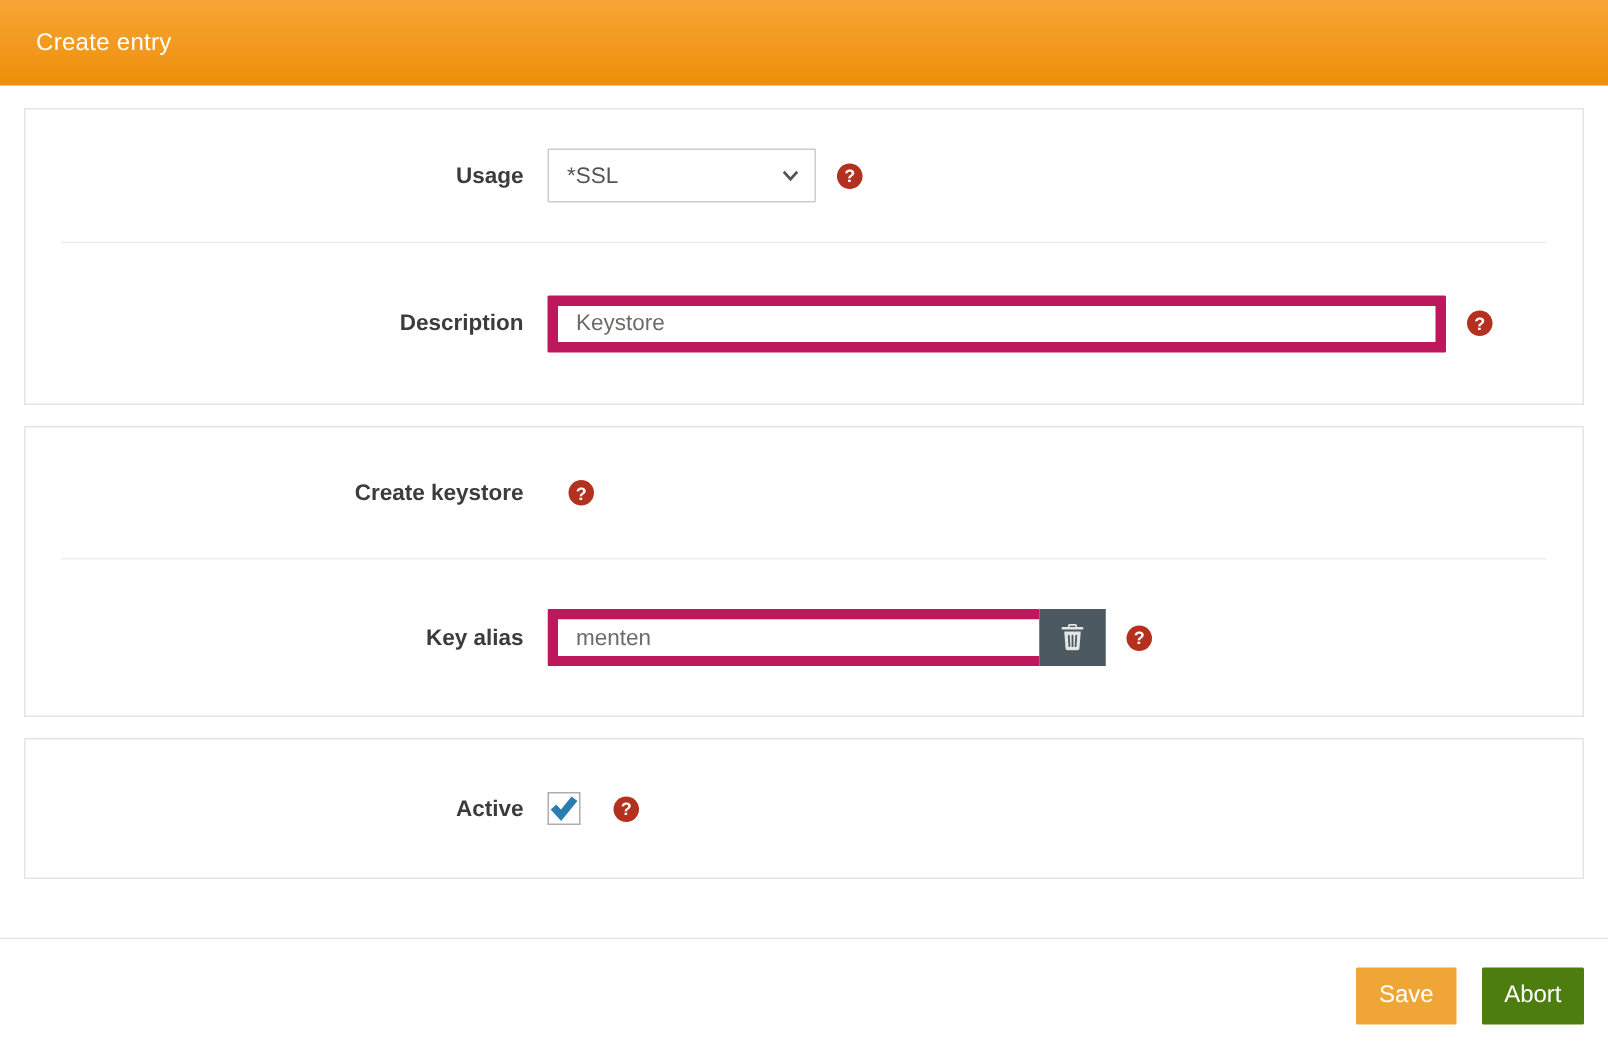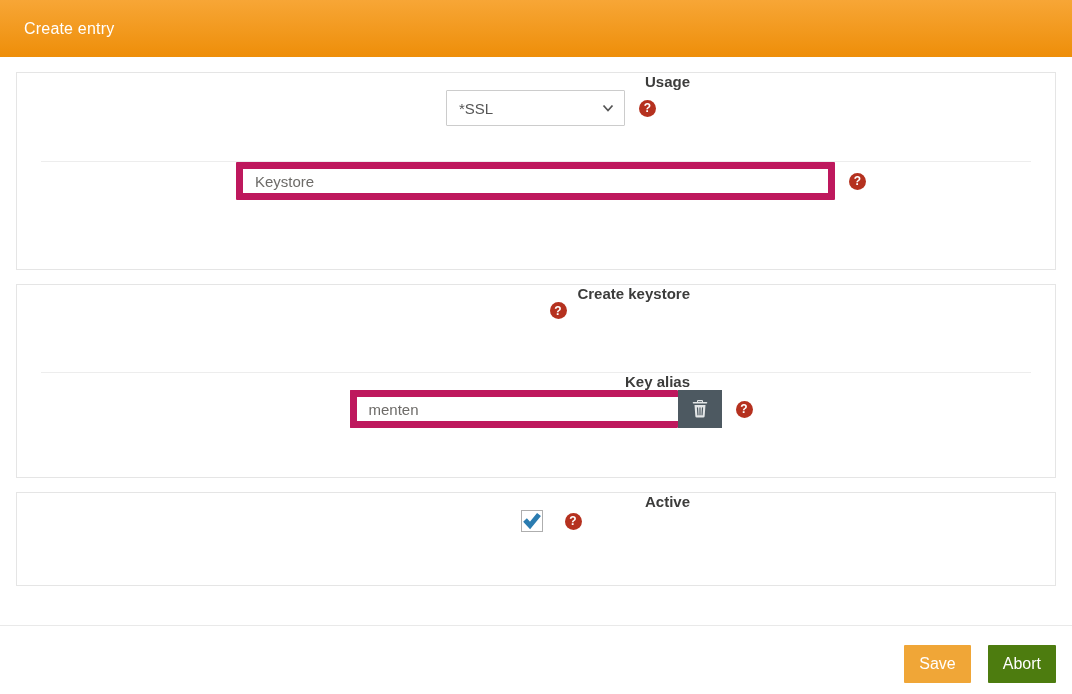--- a/index.html
+++ b/index.html
@@ -7,28 +7,28 @@
     font-family: "Liberation Sans", "DejaVu Sans", sans-serif; overflow: hidden; }
 
   
   .titlebar { height: 57px; display: flex; align-items: center; padding-left: 24px;
     background: linear-gradient(to bottom, #f7a636 0%, #ee8e09 100%); text-align: right; }
   .titlebar .title { color: #ffffff; font-size: 16px; font-weight: 400; letter-spacing: 0.2px; }
 
   
   .content { padding-top: 15px; }
   .panel { margin: 0 16px 14px 16px; border: 1px solid #e5e5e5; background: #ffffff; }
-  .row { display: flex; align-items: center; padding-left: 24px; padding-right: 24px; flex-direction: column; }
+  .row { display: flex; align-items: center; padding-left: 24px; padding-right: 24px; }
   .h88 { height: 88px; } .h107 { height: 107px; } .h87 { height: 87px; }
   .h104 { height: 104px; } .h92 { height: 92px; }
   .divider { border-top: 1px solid #ededed; margin: 0 24px; height: 0; }
 
   .field-label { width: 308px; text-align: right; font-size: 15px; font-weight: 700;
     color: #3c3c3b; flex-shrink: 0; }
-  .control { margin-left: 30px; display: flex; align-items: center; justify-content: flex-end; }
+  .control { margin-left: 16px; display: flex; align-items: center; justify-content: flex-end; }
 
   
   .select { position: relative; height: 36px; background: #fff; border: 1px solid #cccccc;
     border-radius: 1px; display: flex; align-items: center; padding: 0 30px 0 12px;
     font-size: 15px; color: #555555; cursor: pointer; }
   .select.w179 { width: 179px; } .select.w239 { width: 239px; }
   .select .chev { position: absolute; right: 10px; top: 50%; margin-top: -5px; }
 
   
   .text-input { height: 38px; border: 7px solid #be185d; border-radius: 1px;
@@ -75,20 +75,21 @@
           <span>*SSL</span>
           <svg class="chev" width="12" height="10" viewBox="0 0 12 10">
               <polyline points="1.5,2.5 6,7.5 10.5,2.5" fill="none" stroke="#555555" stroke-width="1.8"></polyline>
             </svg>
         </div>
         <span class="help">?</span>
       </div>
     </div>
     <div class="divider"></div>
     <div class="row h107">
+      <label class="field-label">Description</label>
       <div class="control">
         <input type="text" class="text-input w599" value="Keystore" style="">
         <span class="help">?</span>
       </div>
     </div>
   </div>
 
   <div class="panel">
     <div class="row h87">
       <label class="field-label">Create keystore</label>

